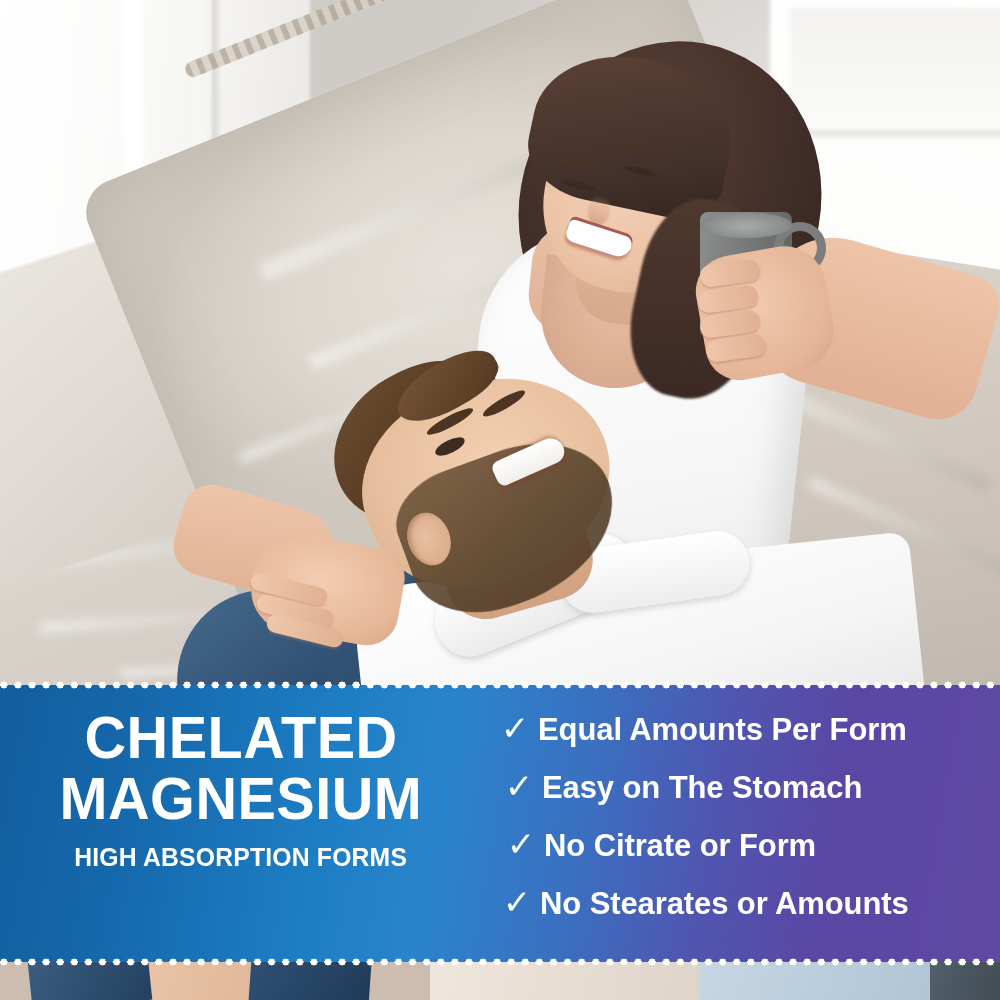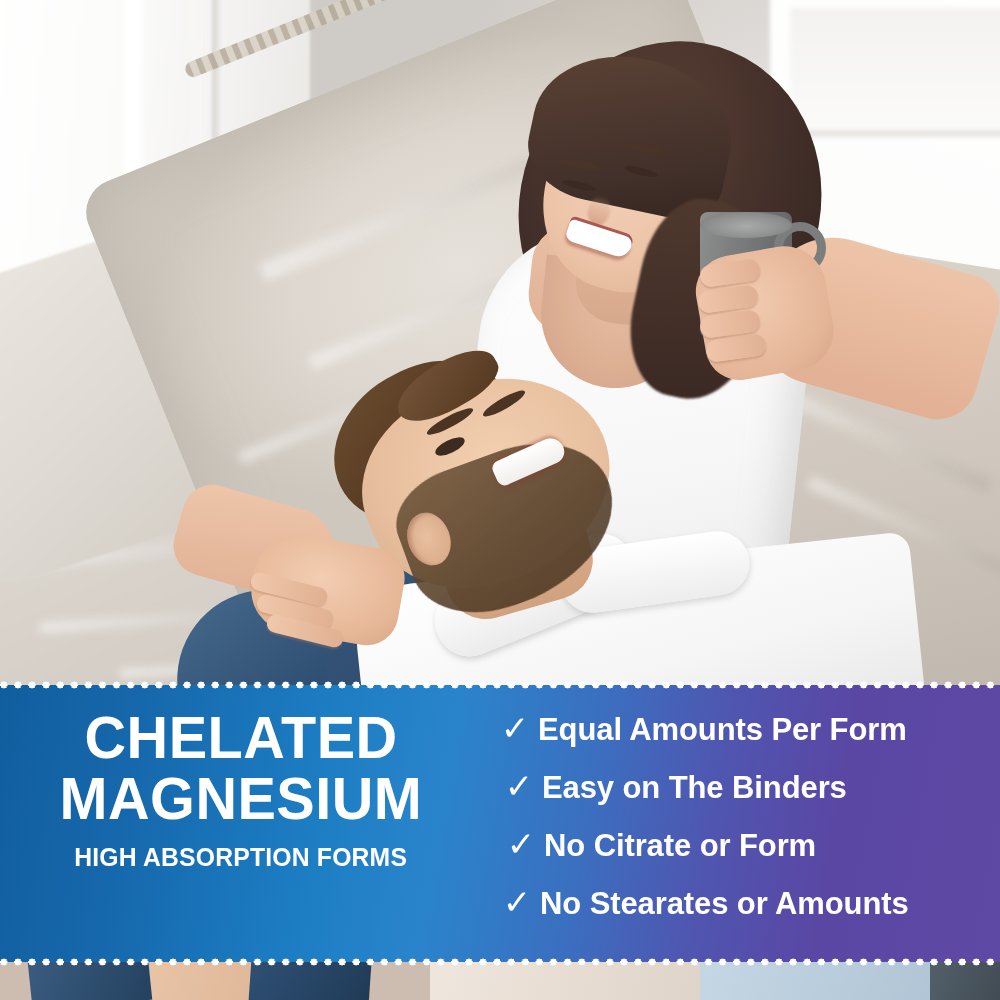--- a/index.html
+++ b/index.html
@@ -700,21 +700,21 @@
 
       <div class="bullets-block">
 
         <div class="bullet-row r0">
           <span class="bullet-check">✓</span>
           <span class="bullet-text">Equal Amounts Per Form</span>
         </div>
 
         <div class="bullet-row r1">
           <span class="bullet-check">✓</span>
-          <span class="bullet-text">Easy on The Binders</span>
+          <span class="bullet-text">Easy on The Stomach</span>
         </div>
 
         <div class="bullet-row r2">
           <span class="bullet-check">✓</span>
           <span class="bullet-text">No Citrate or Form</span>
         </div>
 
         <div class="bullet-row r3">
           <span class="bullet-check">✓</span>
           <span class="bullet-text">No Stearates or Amounts</span>

